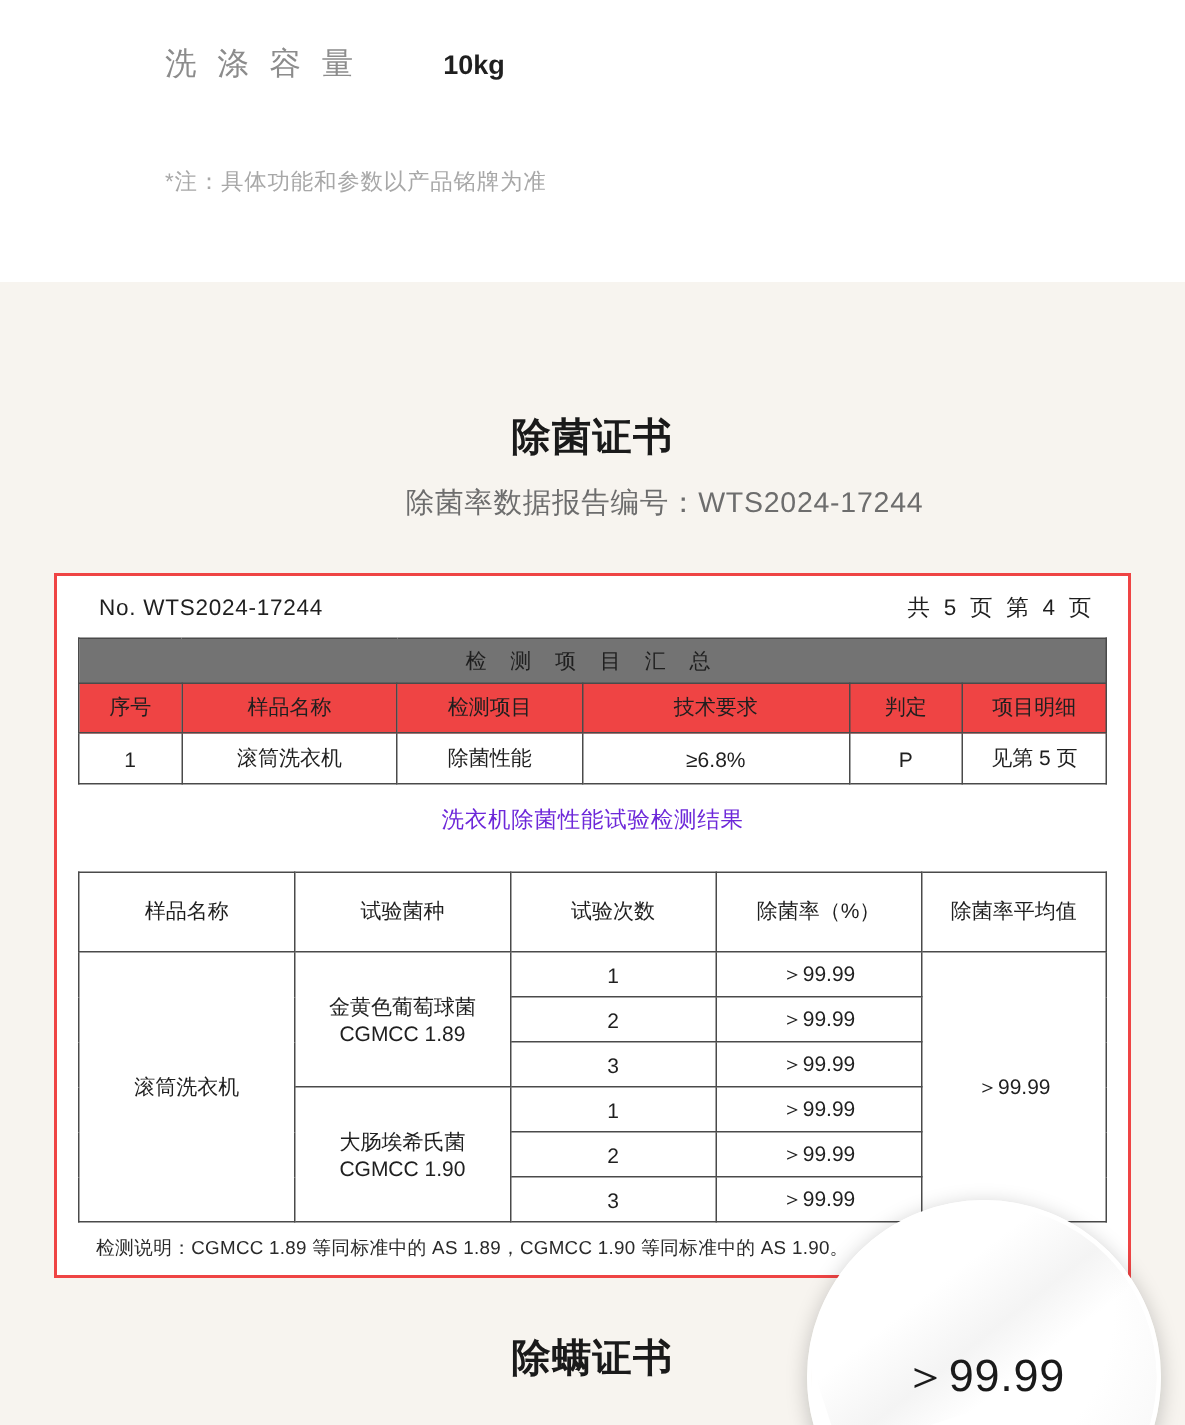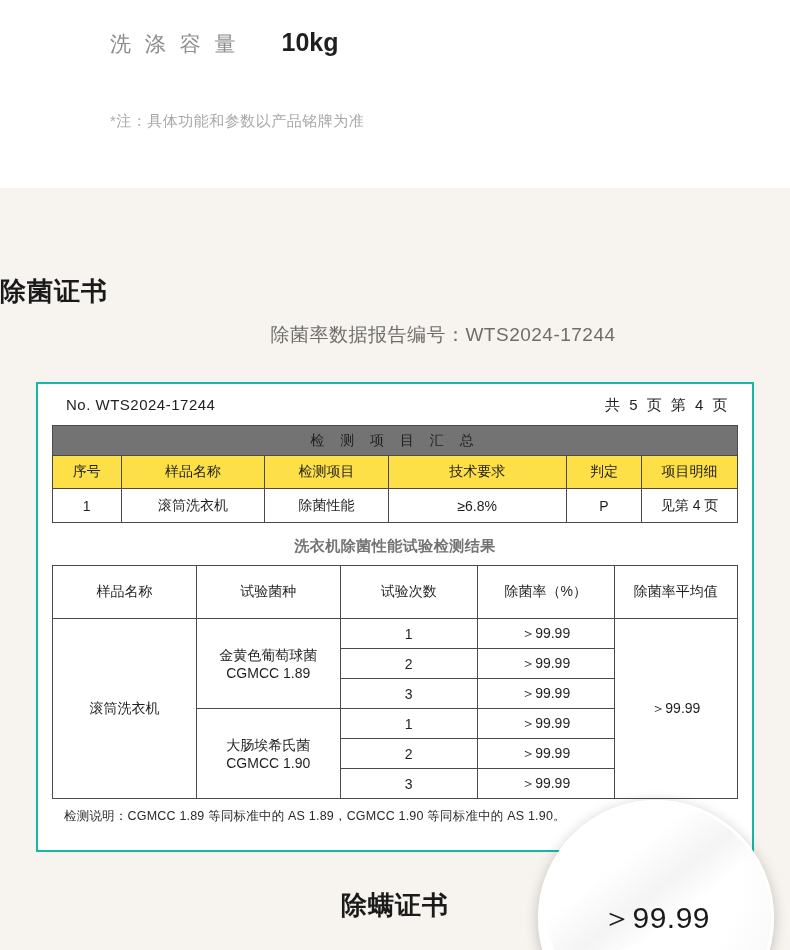--- a/index.html
+++ b/index.html
@@ -35,22 +35,22 @@
     display: flex;
     align-items: baseline;
   }
   .spec-label {
     font-size: 21px;
     color: #8c8c8c;
     letter-spacing: 4px;
     font-weight: 400;
   }
   .spec-value {
-    margin-left: 42px;
-    font-size: 25px;
+    margin-left: 56px;
+    font-size: 18px;
     color: #1f1f1f;
     font-weight: 700;
   }
   .spec-note {
     position: absolute;
     left: 110px;
     top: 112px;
     font-size: 15px;
     color: #a8a8a8;
     letter-spacing: 0.5px;
@@ -63,20 +63,21 @@
     top: 188px;
     width: 790px;
     height: 762px;
     background: #f7f4ef;
   }
   .cert-title {
     position: absolute;
     left: 0;
     top: 86px;
     width: 790px;
+    text-align: center;
     font-size: 26px;
     font-weight: 700;
     color: #1a1a1a;
     letter-spacing: 1px;
   }
   .cert-sub {
     position: absolute;
     left: 0;
     top: 134px;
     width: 790px;
@@ -99,21 +100,21 @@
   }
 
   
   .report-card {
     position: absolute;
     left: 36px;
     top: 194px;
     width: 718px;
     height: 470px;
     background: #ffffff;
-    border: 2px solid #14b8a6;
+    border: 2px solid #ef4444;
     box-sizing: border-box;
     overflow: hidden;
   }
   .report-inner {
     position: absolute;
     left: 14px;
     top: 12px;
     right: 14px;
     bottom: 12px;
   }
@@ -146,35 +147,35 @@
   .summary-wrap { margin-top: 10px; }
   .summary-title-cell {
     height: 29px;
     font-weight: 700;
     letter-spacing: 6px;
     font-size: 15px;
     background: #737373;
   }
   .summary-head td {
     height: 32px;
-    background: #fde047;
+    background: #ef4444;
     font-size: 14px;
   }
   .summary-body td {
     height: 33px;
     font-size: 14px;
   }
 
   
   .results-title {
     text-align: center;
     font-size: 15px;
-    font-weight: 700;
-    color: #737373;
-    margin: 14px 0 9px 0;
+    font-weight: 400;
+    color: #6d28d9;
+    margin: 14px 0 25px 0;
     letter-spacing: 0.5px;
   }
 
   
   .results-head td {
     height: 52px;
     font-size: 14px;
   }
   .results-body td {
     height: 29px;
@@ -279,21 +280,21 @@
                 <td>技术要求</td>
                 <td>判定</td>
                 <td>项目明细</td>
               </tr>
               <tr class="summary-body">
                 <td>1</td>
                 <td>滚筒洗衣机</td>
                 <td>除菌性能</td>
                 <td>≥6.8%</td>
                 <td>P</td>
-                <td>见第 4 页</td>
+                <td>见第 5 页</td>
               </tr>
             </tbody>
           </table>
         </div>
 
         <div class="results-title">洗衣机除菌性能试验检测结果</div>
 
         <table class="rep">
           <colgroup>
             <col style="width:21%">

